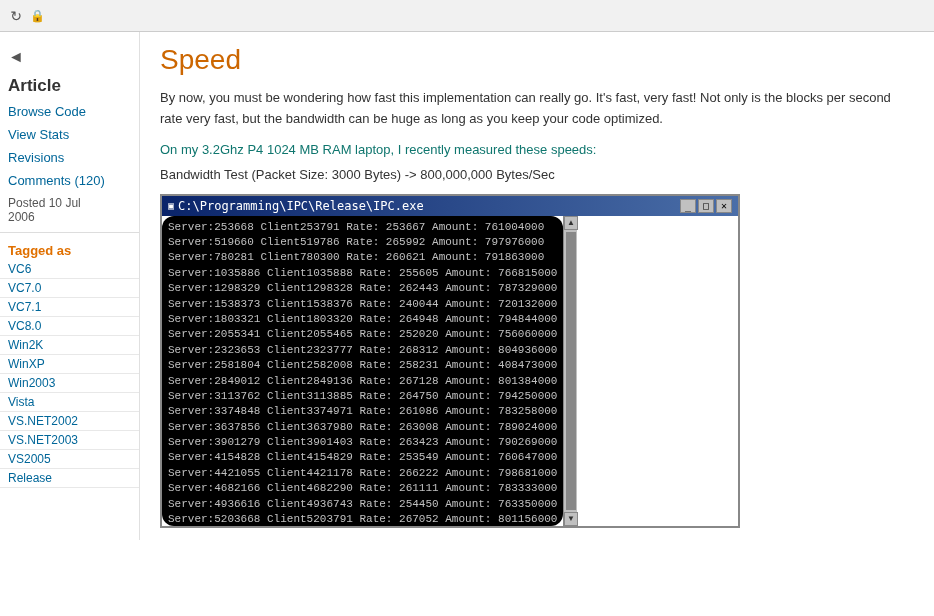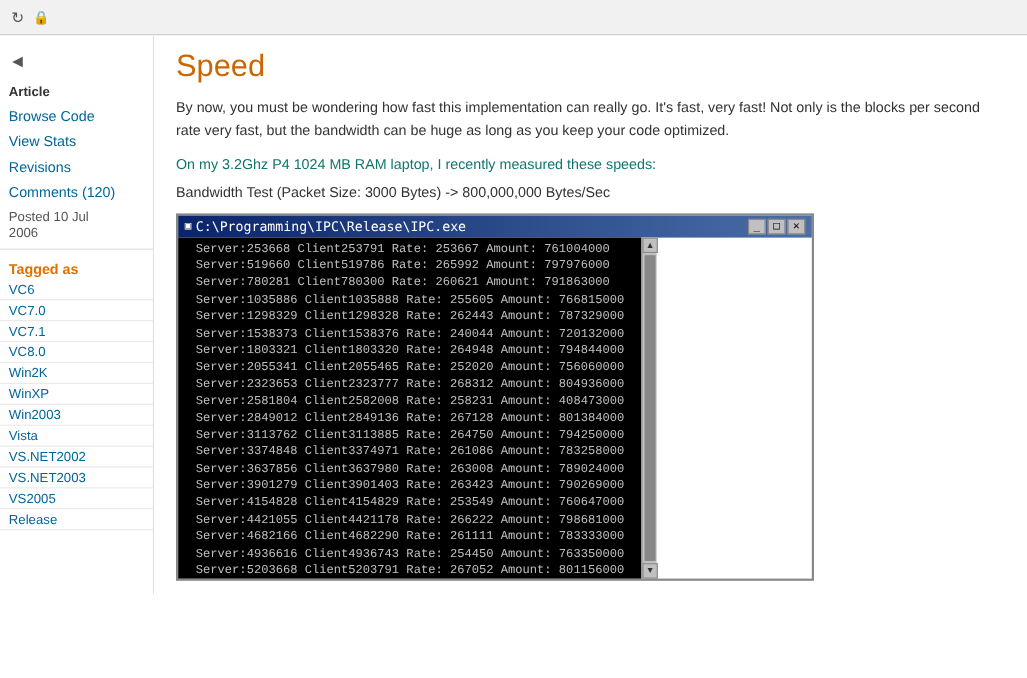--- a/index.html
+++ b/index.html
@@ -12,21 +12,21 @@
     }
     .refresh-icon { width: 16px; height: 16px; display: flex; align-items: center; justify-content: center; color: #555; font-size: 14px; cursor: pointer; }
     .lock-icon { font-size: 12px; color: #555; }
     .address-bar { flex: 1; background: #fff; border: 1px solid #ccc; border-radius: 3px; padding: 2px 8px; font-size: 12px; color: #222; height: 22px; }
 
     
     .page-container { display: flex; flex: 1; overflow: hidden; }
 
     
     .sidebar { width: 140px; flex-shrink: 0; border-right: 1px solid #e0e0e0; padding: 8px 0; }
-    .sidebar-section-title { font-weight: bold; font-size: 12px; padding: 6px 8px 4px 8px; }
+    .sidebar-section-title { font-weight: bold; font-size: 17px; padding: 6px 8px 4px 8px; }
     .sidebar-link { display: block; padding: 4px 8px; color: #006699; text-decoration: none; font-size: 13px; cursor: pointer; }
     .sidebar-divider { border: none; border-top: 1px solid #ddd; margin: 4px 0; }
     .sidebar-meta { padding: 4px 8px; font-size: 12px; color: #555; }
     .sidebar-tagged { padding: 6px 8px 2px 8px; font-weight: bold; font-size: 13px; color: #e07000; }
     .sidebar-tag { display: block; padding: 2px 8px; color: #006699; text-decoration: none; font-size: 12px; cursor: pointer; border-bottom: 1px solid #e8e8e8; }
     .sidebar-back-arrow { padding: 8px 8px 4px 8px; color: #555; font-size: 16px; }
 
     
     .main-content { flex: 1; padding: 12px 20px; overflow-y: auto; }
     .page-title { font-size: 28px; color: #cc6600; font-weight: normal; margin-bottom: 12px; }
@@ -43,21 +43,21 @@
     }
     .terminal-titlebar-left { display: flex; align-items: center; gap: 4px; }
     .terminal-icon { font-size: 10px; }
     .terminal-controls { display: flex; gap: 2px; }
     .terminal-btn {
       width: 16px; height: 14px; background: #c0c0c0; border: 1px solid #888; font-size: 10px;
       display: flex; align-items: center; justify-content: center; color: #000; cursor: pointer;
     }
     .terminal-body {
       background: #000; color: #c0c0c0; font-family: 'Lucida Console', Courier, monospace;
-      font-size: 11px; padding: 4px 16px; line-height: 1.4; height: 310px; overflow: hidden;
+      font-size: 11px; padding: 4px 6px; line-height: 1.4; height: 310px; overflow: hidden; border-radius: 12px;
     }
     .terminal-wrapper { position: relative; display: flex; }
     .terminal-scroll { width: 14px; background: #c0c0c0; border-left: 1px solid #888; display: flex; flex-direction: column; align-items: center; }
     .scroll-up, .scroll-down { width: 14px; height: 14px; background: #c0c0c0; border: 1px solid #888; display: flex; align-items: center; justify-content: center; font-size: 8px; cursor: pointer; }
     .scroll-thumb { flex: 1; background: #888; width: 10px; margin: 2px 2px; }
   </style>
 </head>
 <body>
 
 <div class="browser-bar">

